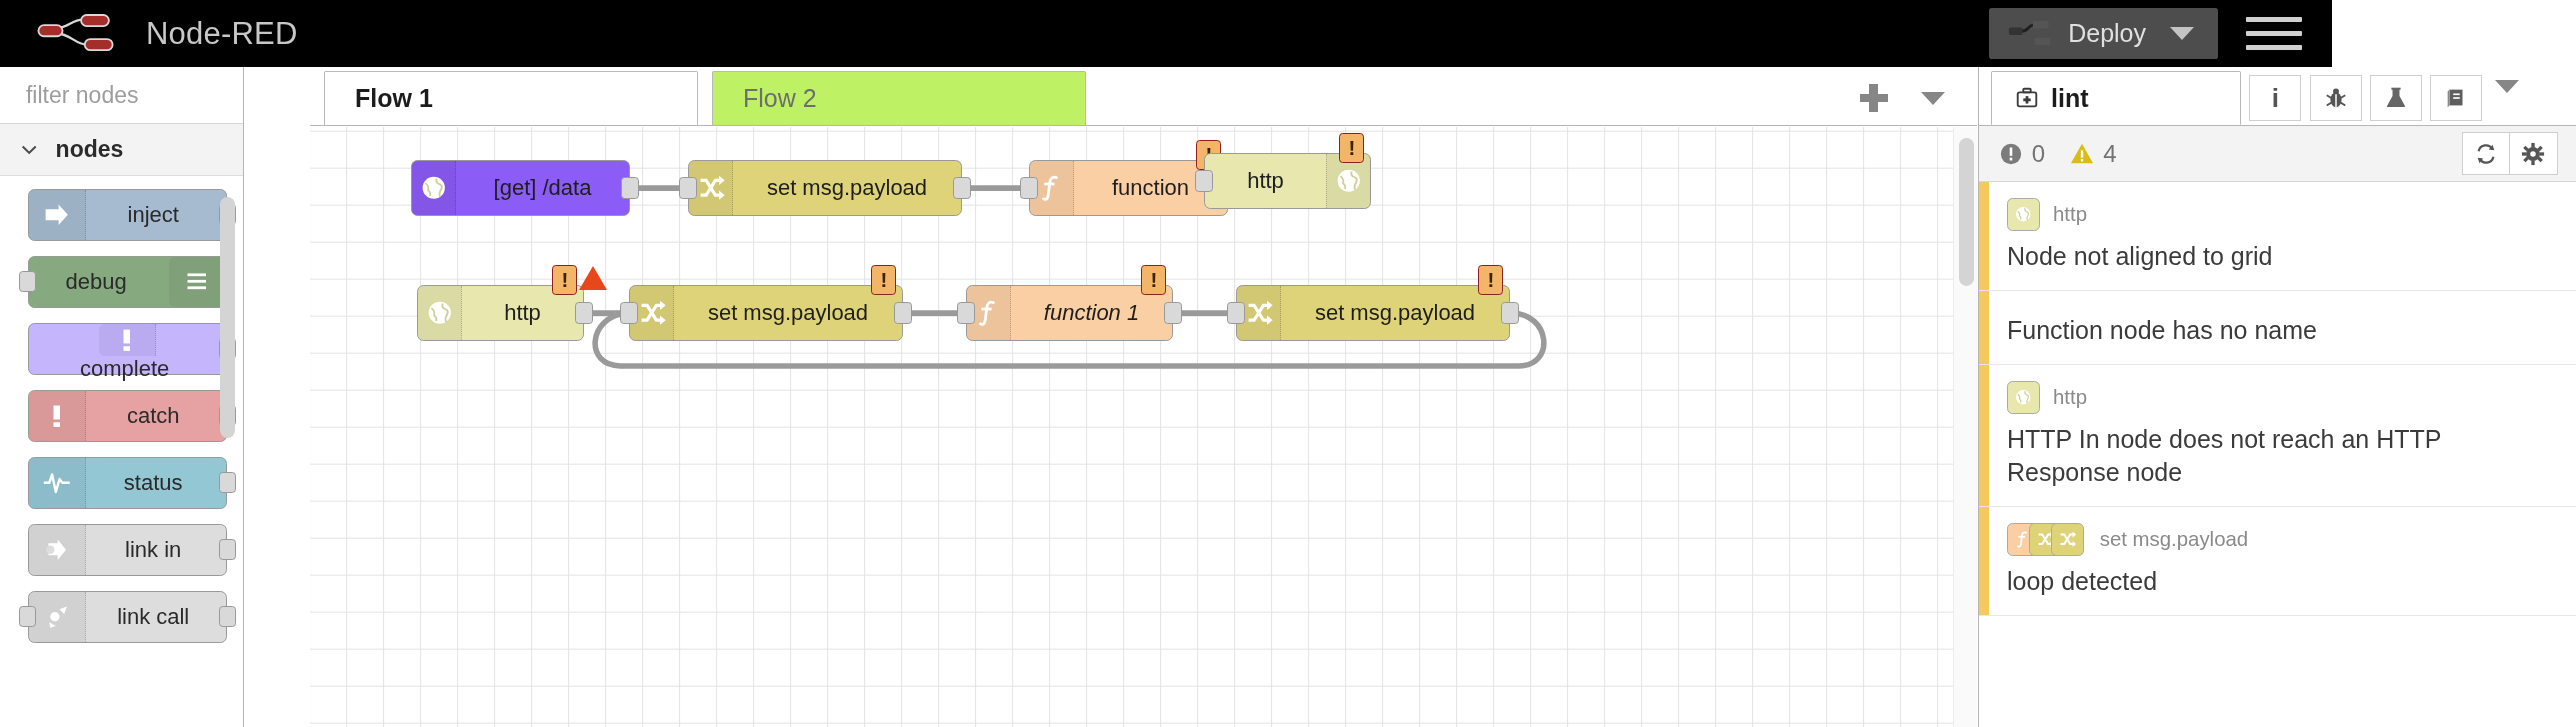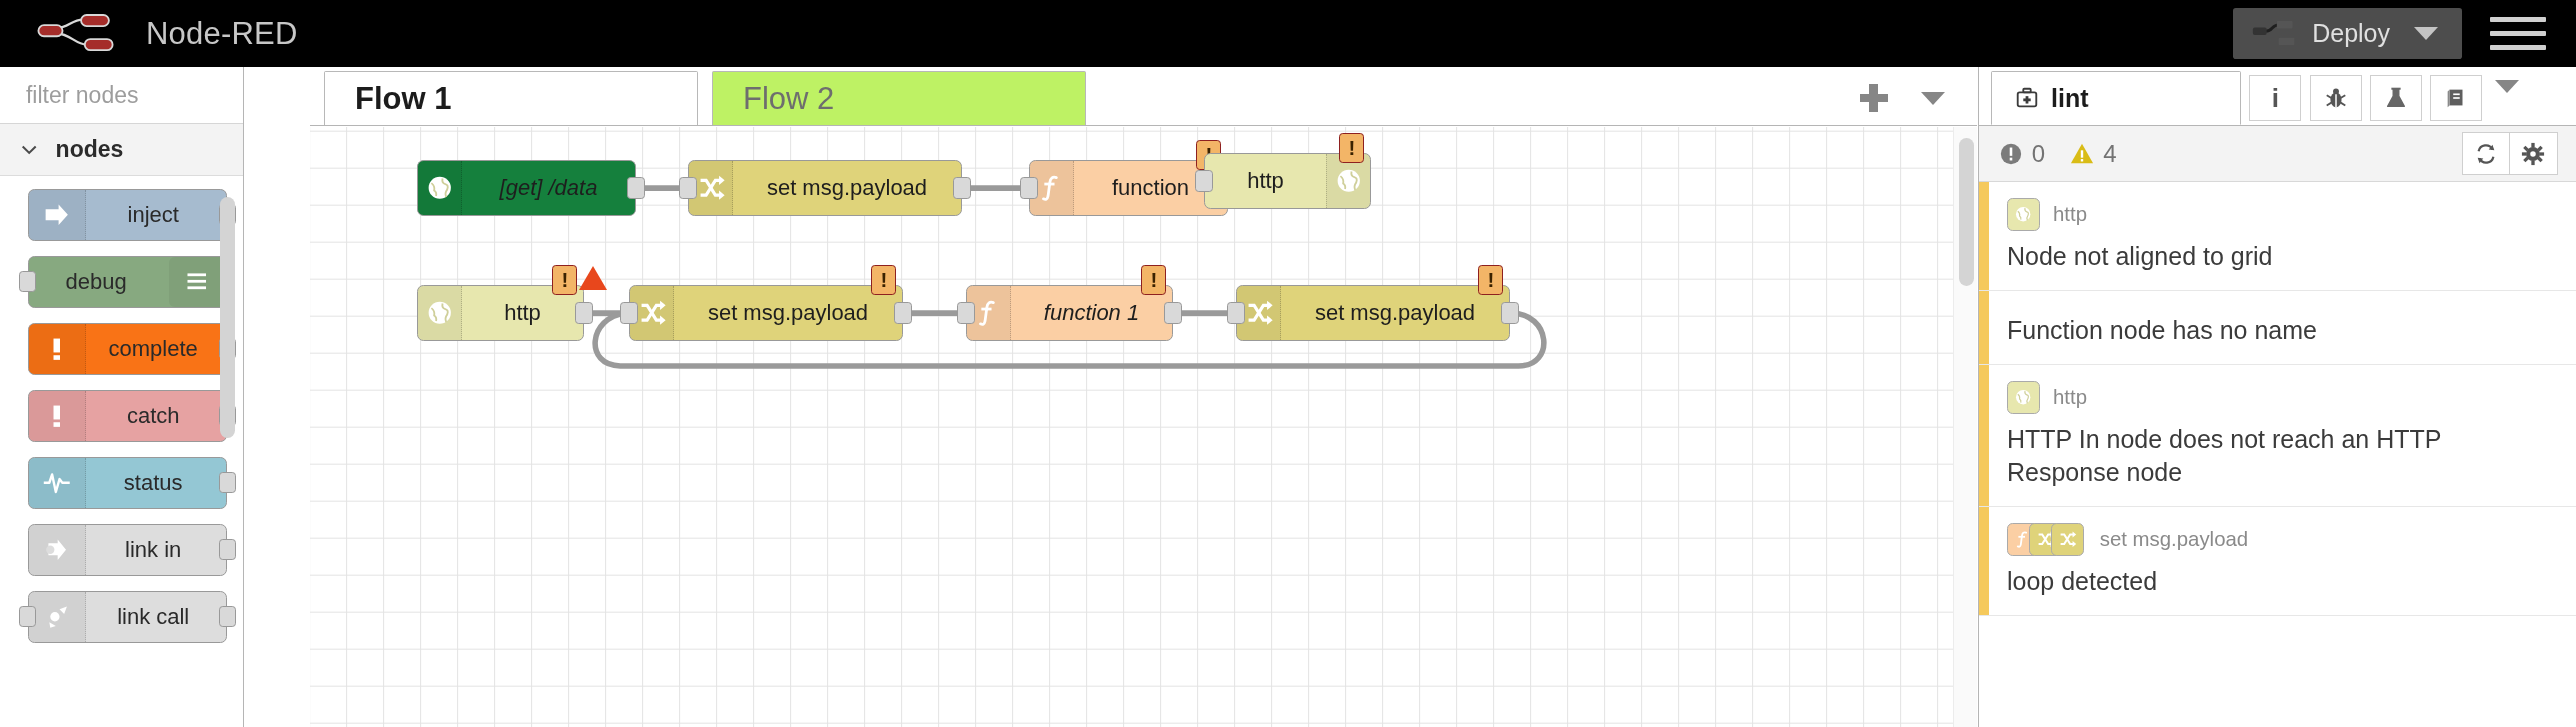--- a/index.html
+++ b/index.html
@@ -5,21 +5,21 @@
   * { box-sizing: border-box; margin: 0; padding: 0; }
   html, body {
     width: 2576px; height: 728px;
     font-family: "Liberation Sans", sans-serif;
     overflow: hidden;
     background: #fff;
   }
 
   
   #header {
-    position: absolute; left: 0; top: 0; width: 2576px; height: 67px;
+    position: absolute; left: 0; top: 0; width: 2332px; height: 67px;
     background: #000; display: flex; align-items: center;
   }
   #logo-wrap { display: flex; align-items: center; margin-left: 31px; }
   .nr-logo { width: 102px; height: 41px; }
   #brand-title {
     color: #c7c7c7; font-size: 31px; margin-left: 13px; letter-spacing: 0.2px;
   }
   #header-right {
     margin-left: auto; display: flex; align-items: center; height: 100%;
   }
@@ -87,21 +87,21 @@
   .port.right { right: -10.2px; }
   .pnode-glyph { width: 31.5px; height: 31.5px; }
 
   
   #tabbar {
     position: absolute; left: 310px; top: 67px; width: 1667px; height: 59px;
     background: #fff; border-bottom: 0.9px solid #b5b5b5; display: flex; align-items: flex-end;
   }
   .flow-tab {
     height: 54px; min-width: 374px; border: 0.9px solid #b8b8b8; border-bottom: none;
-    display: flex; align-items: center; padding-left: 30px; font-size: 31px;
+    display: flex; align-items: center; padding-left: 30px; font-size: 25px;
     cursor: pointer; margin-left: 14px; border-radius: 1.9px 1.9px 0 0;
   }
   .flow-tab.active { background: #fff; color: #1c1c1c; font-weight: bold; position: relative; z-index: 3; }
   .flow-tab.inactive { background: #bef264; color: #6e6e6e; }
   #tab-actions { margin-left: auto; display: flex; align-items: center; height: 54px; }
   #tab-add-button {
     width: 59px; height: 52px; display: flex; align-items: center;
     justify-content: center; cursor: pointer;
   }
   #tab-menu-button {
@@ -300,21 +300,21 @@
         <div class="pnode-label">debug</div>
         <div class="pnode-icon">
           <svg class="pnode-glyph" viewBox="0 0 34 34">
             <rect x="7" y="8" width="20" height="3" fill="#fff"></rect>
             <rect x="7" y="15" width="20" height="3" fill="#fff"></rect>
             <rect x="7" y="22" width="20" height="3" fill="#fff"></rect>
           </svg>
         </div>
         <span class="port left"></span>
       </div>
-      <div class="pnode" style="background: #f97316;">
+      <div class="pnode" style="background: #c4b5fd; flex-direction: column;">
         <div class="pnode-icon">
           <svg class="pnode-glyph" viewBox="0 0 34 34">
             <rect x="13.5" y="6" width="7" height="15" fill="#fff"></rect>
             <rect x="13.5" y="24" width="7" height="5" fill="#fff"></rect>
           </svg>
         </div>
         <div class="pnode-label">complete</div>
         <span class="port right"></span>
       </div>
       <div class="pnode" style="background: rgb(230, 162, 162);">
@@ -393,21 +393,21 @@
     <path d="M993,66 C1012,66 1010,58 1030,58" stroke="#9a9a9a" stroke-width="6" fill="none"></path>
 
     <path d="M297,201 C318,201 320,201 341,201" stroke="#9a9a9a" stroke-width="6" fill="none"></path>
     <path d="M642,201 C672,201 678,201 707,201" stroke="#9a9a9a" stroke-width="6" fill="none"></path>
     <path d="M933,201 C962,201 970,201 999,201" stroke="#9a9a9a" stroke-width="6" fill="none"></path>
 
     <path d="M1297,201 C1340,201 1345,258 1305,258 L335,258 C296,258 300,205 341,201" stroke="#9a9a9a" stroke-width="6" fill="none"></path>
   </svg>
 
   <div id="canvas-nodes">
-      <div class="fnode" style="left: 107px; top: 33px; width: 219px; background: #15803d; font-style: italic;">
+      <div class="fnode" style="left: 101px; top: 33px; width: 219px; background: #8b5cf6;">
         <div class="ficon ">
           <svg class="pnode-glyph" viewBox="0 0 34 34">
             <circle cx="17" cy="17" r="12" fill="#fff"></circle>
             <path d="M8 12 Q12 15 11 20 Q14 22 13 26 M20 7 Q19 12 23 13 Q27 14 25 19 Q22 23 24 27" stroke="#cfcf9a" stroke-width="2" fill="none"></path>
           </svg>
         </div>
         <div class="flabel ">[get] /data</div>
         <span class="fport out"></span>
       </div>
       <div class="fnode" style="left: 378px; top: 33px; width: 274px; background: rgb(223, 211, 122);">

